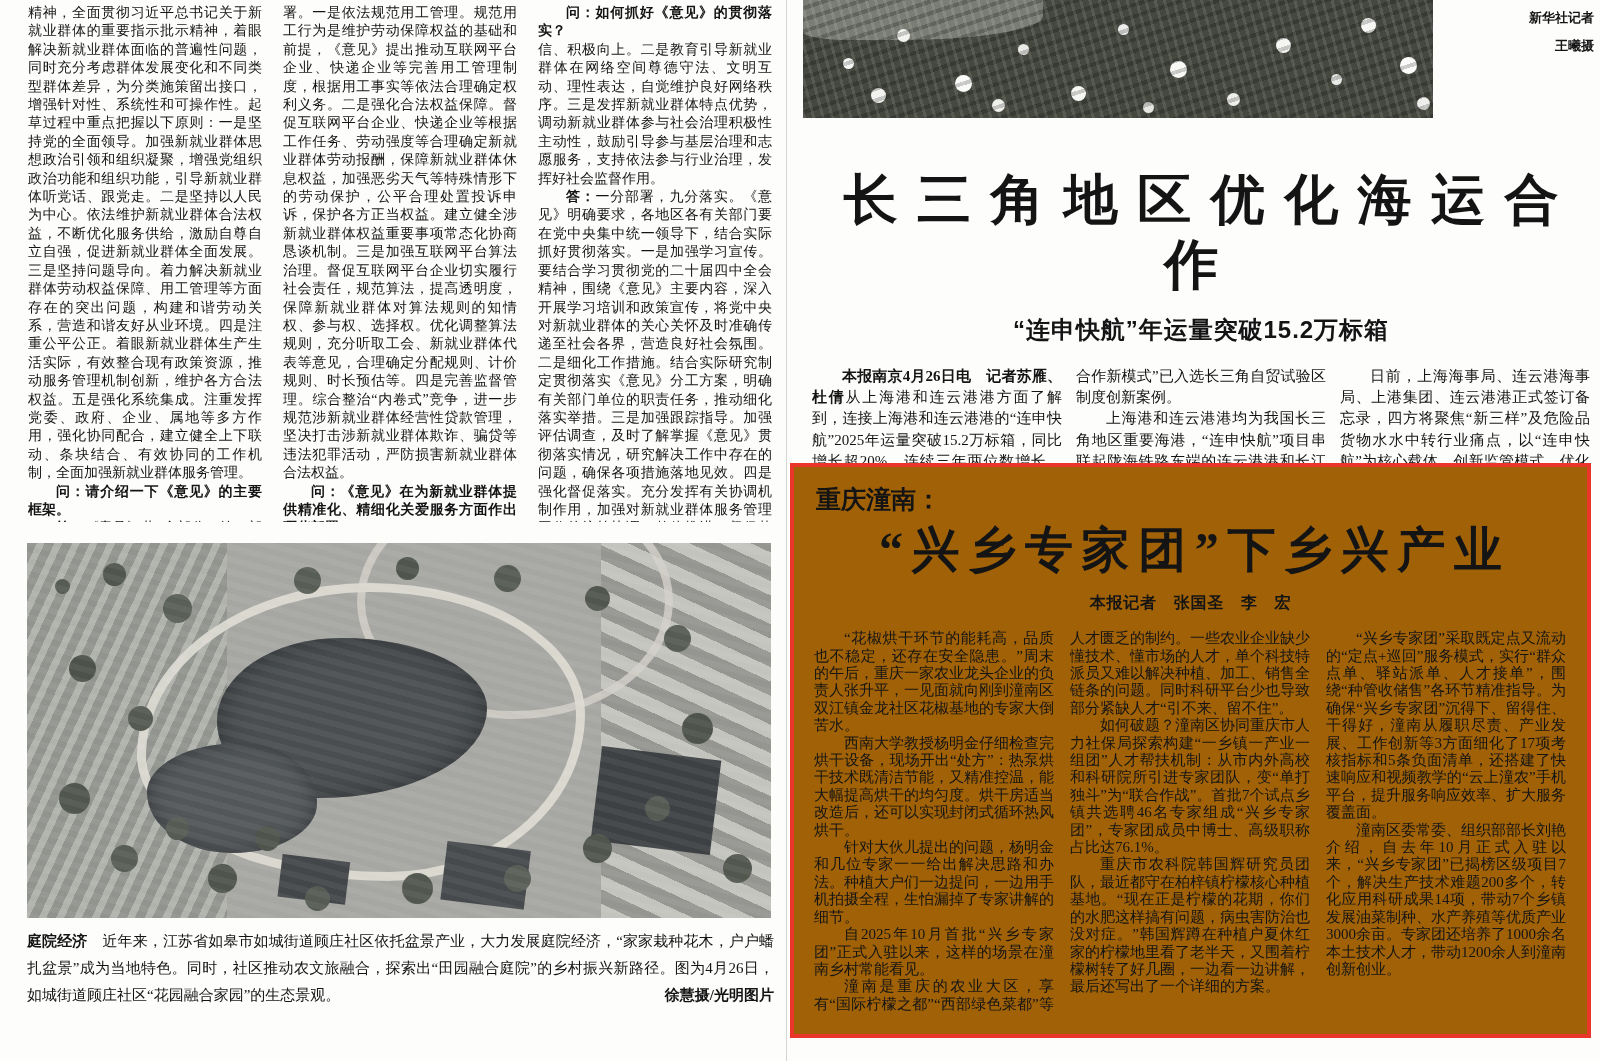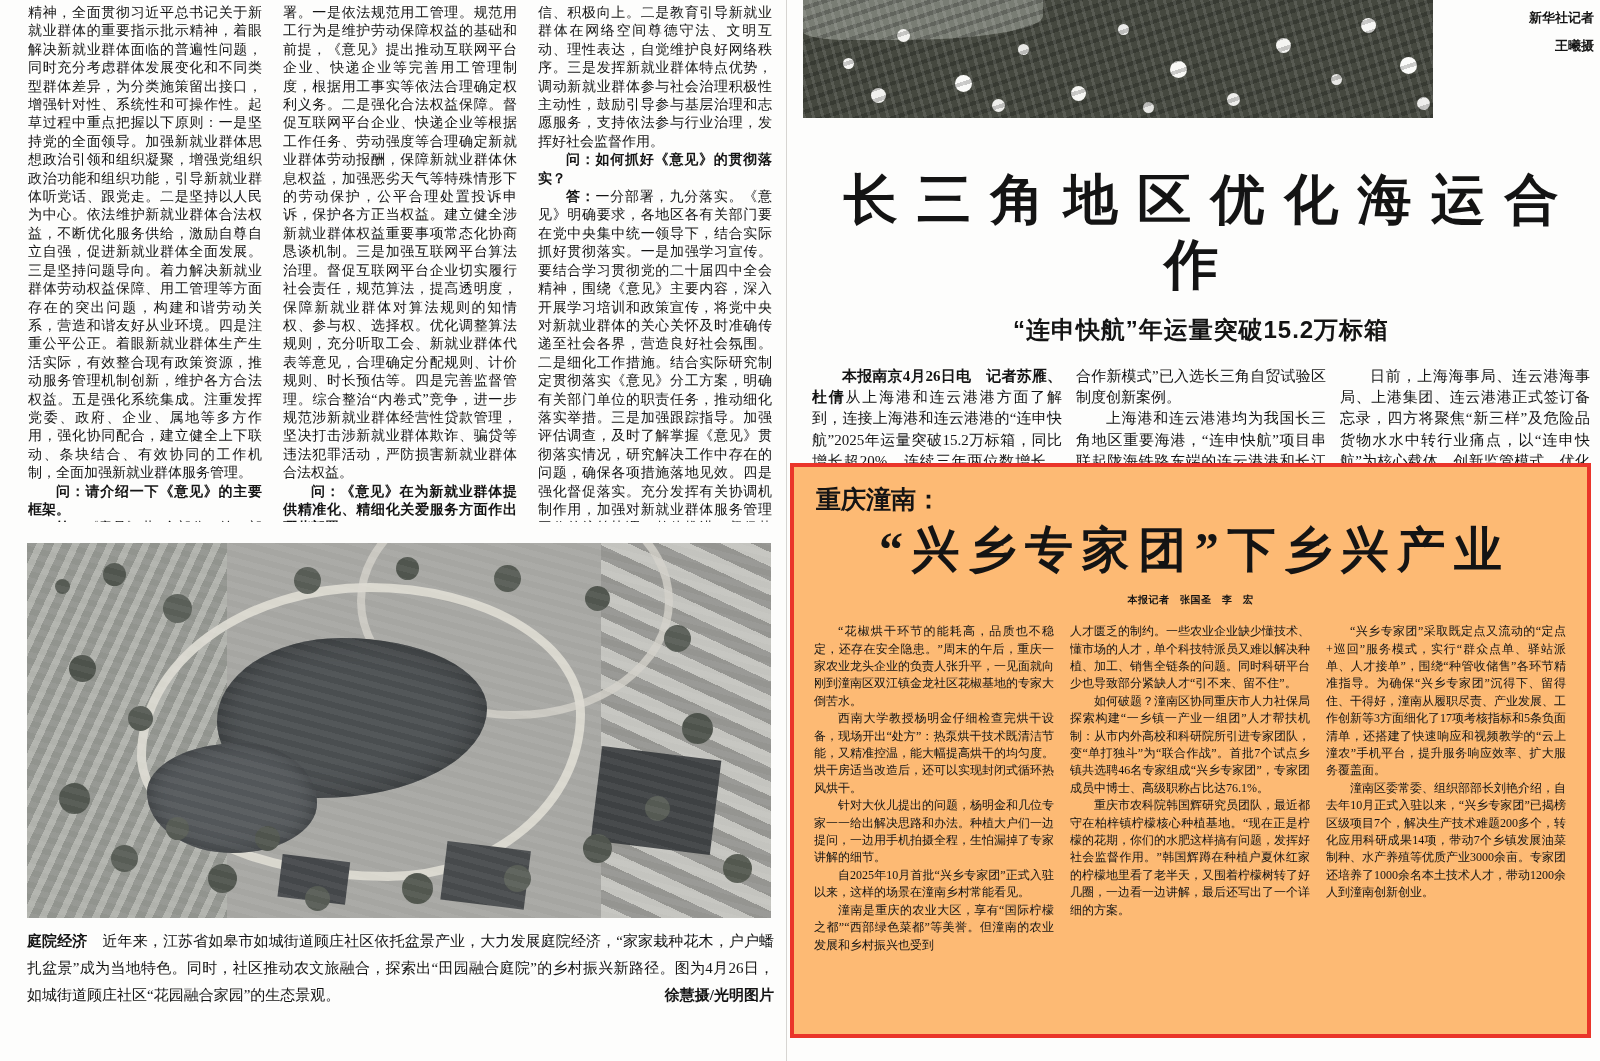--- a/index.html
+++ b/index.html
@@ -40,26 +40,26 @@
     font-family:"Liberation Sans","DejaVu Sans",sans-serif;font-weight:700;font-size:13px;line-height:28px;}
 
   
   #sea-article{position:absolute;left:812px;top:154px;width:778px;}
   #sea-headline{text-align:center;font-size:54px;font-weight:700;letter-spacing:.36em;text-indent:.36em;line-height:1.2;margin:14px 0 0;}
   #sea-subhead{text-align:center;font-family:"Liberation Sans","DejaVu Sans",sans-serif;font-weight:700;font-size:24px;margin-top:16px;letter-spacing:.04em;}
   #sea-body{display:flex;gap:14px;margin-top:20px;}
   #sea-body .scol{width:250px;height:172px;overflow:hidden;font-size:15px;line-height:21.4px;}
 
   
-  #red-box{position:absolute;left:790px;top:463px;width:801px;height:575px;border:4px solid #ea352a;background:#fdba74;box-sizing:border-box;}
+  #red-box{position:absolute;left:790px;top:463px;width:801px;height:575px;border:4px solid #ea352a;background:#a16207;box-sizing:border-box;}
   #tn-kicker{font-family:"Liberation Sans","DejaVu Sans",sans-serif;font-weight:700;font-size:25px;margin:16px 0 0 22px;}
   #tn-headline{text-align:center;font-size:48px;font-weight:700;letter-spacing:.18em;text-indent:.18em;line-height:1.15;margin:6px 0 0;}
-  #tn-byline{text-align:center;font-weight:700;font-size:10px;margin-top:16px;letter-spacing:.05em;}
+  #tn-byline{text-align:center;font-weight:700;font-size:16px;margin-top:16px;letter-spacing:.05em;}
   #tn-body{display:flex;gap:16px;margin:16px 20px 0;}
-  #tn-body .tcol{width:240px;height:382px;overflow:hidden;font-size:12px;line-height:17.4px;}
+  #tn-body .tcol{width:240px;height:382px;overflow:hidden;font-size:15px;line-height:17.4px;}
 
   
   #garden-photo{position:absolute;left:27px;top:543px;width:744px;height:375px;overflow:hidden;background:#a6a6a2;}
   .g-terrace{position:absolute;left:0;top:0;width:200px;height:375px;
     background:repeating-linear-gradient(115deg,#8e918b 0 9px,#b2b4ae 9px 16px);opacity:.85;}
   .g-roofs{position:absolute;right:0;top:0;width:170px;height:375px;
     background:repeating-linear-gradient(25deg,#c7c7c2 0 13px,#93938f 13px 26px);opacity:.9;}
   .g-path{position:absolute;left:110px;top:40px;width:430px;height:280px;border:9px solid #dbd9d1;
     border-radius:52% 48% 44% 56% / 58% 44% 56% 42%;opacity:.95;}
   .g-path2{position:absolute;left:330px;top:-60px;width:300px;height:220px;border:8px solid #d3d1c9;
@@ -94,22 +94,22 @@
     <p class="p">精神，全面贯彻习近平总书记关于新就业群体的重要指示批示精神，着眼解决新就业群体面临的普遍性问题，同时充分考虑群体发展变化和不同类型群体差异，为分类施策留出接口，增强针对性、系统性和可操作性。起草过程中重点把握以下原则：一是坚持党的全面领导。加强新就业群体思想政治引领和组织凝聚，增强党组织政治功能和组织功能，引导新就业群体听党话、跟党走。二是坚持以人民为中心。依法维护新就业群体合法权益，不断优化服务供给，激励自尊自立自强，促进新就业群体全面发展。三是坚持问题导向。着力解决新就业群体劳动权益保障、用工管理等方面存在的突出问题，构建和谐劳动关系，营造和谐友好从业环境。四是注重公平公正。着眼新就业群体生产生活实际，有效整合现有政策资源，推动服务管理机制创新，维护各方合法权益。五是强化系统集成。注重发挥党委、政府、企业、属地等多方作用，强化协同配合，建立健全上下联动、条块结合、有效协同的工作机制，全面加强新就业群体服务管理。</p>
     <p class="p ind q">问：请介绍一下《意见》的主要框架。</p>
     <p class="p ind"><span class="lead">答：</span><span>《意见》共6个部分。第一部分为总体要求，包括指导思想和主要目标，明确加强新就业群体服务管理的工作思</span></p>
   </div>
   <div class="lcol">
     <p class="p">署。一是依法规范用工管理。规范用工行为是维护劳动保障权益的基础和前提，《意见》提出推动互联网平台企业、快递企业等完善用工管理制度，根据用工事实等依法合理确定权利义务。二是强化合法权益保障。督促互联网平台企业、快递企业等根据工作任务、劳动强度等合理确定新就业群体劳动报酬，保障新就业群体休息权益，加强恶劣天气等特殊情形下的劳动保护，公平合理处置投诉申诉，保护各方正当权益。建立健全涉新就业群体权益重要事项常态化协商恳谈机制。三是加强互联网平台算法治理。督促互联网平台企业切实履行社会责任，规范算法，提高透明度，保障新就业群体对算法规则的知情权、参与权、选择权。优化调整算法规则，充分听取工会、新就业群体代表等意见，合理确定分配规则、计价规则、时长预估等。四是完善监督管理。综合整治“内卷式”竞争，进一步规范涉新就业群体经营性贷款管理，坚决打击涉新就业群体欺诈、骗贷等违法犯罪活动，严防损害新就业群体合法权益。</p>
     <p class="p ind q">问：《意见》在为新就业群体提供精准化、精细化关爱服务方面作出哪些部署？</p>
 
   </div>
   <div class="lcol">
+    <p class="p ind q">问：如何抓好《意见》的贯彻落实？</p>
     <p class="p">信、积极向上。二是教育引导新就业群体在网络空间尊德守法、文明互动、理性表达，自觉维护良好网络秩序。三是发挥新就业群体特点优势，调动新就业群体参与社会治理积极性主动性，鼓励引导参与基层治理和志愿服务，支持依法参与行业治理，发挥好社会监督作用。</p>
-    <p class="p ind q">问：如何抓好《意见》的贯彻落实？</p>
     <p class="p ind"><span class="lead">答：</span><span>一分部署，九分落实。《意见》明确要求，各地区各有关部门要在党中央集中统一领导下，结合实际抓好贯彻落实。一是加强学习宣传。要结合学习贯彻党的二十届四中全会精神，围绕《意见》主要内容，深入开展学习培训和政策宣传，将党中央对新就业群体的关心关怀及时准确传递至社会各界，营造良好社会氛围。二是细化工作措施。结合实际研究制定贯彻落实《意见》分工方案，明确有关部门单位的职责任务，推动细化落实举措。三是加强跟踪指导。加强评估调查，及时了解掌握《意见》贯彻落实情况，研究解决工作中存在的问题，确保各项措施落地见效。四是强化督促落实。充分发挥有关协调机制作用，加强对新就业群体服务管理工作的统筹协调、整体推进、督促落实。</span></p>
 
   </div>
 </div>
 
 <div id="v-divider"></div>
 
 <div id="top-photo">
   <div class="f-band"></div>
   <div class="f-dots"></div>
@@ -145,21 +145,21 @@
     <div class="tcol">
       <p class="p ind">“花椒烘干环节的能耗高，品质也不稳定，还存在安全隐患。”周末的午后，重庆一家农业龙头企业的负责人张升平，一见面就向刚到潼南区双江镇金龙社区花椒基地的专家大倒苦水。</p>
       <p class="p ind">西南大学教授杨明金仔细检查完烘干设备，现场开出“处方”：热泵烘干技术既清洁节能，又精准控温，能大幅提高烘干的均匀度。烘干房适当改造后，还可以实现封闭式循环热风烘干。</p>
       <p class="p ind">针对大伙儿提出的问题，杨明金和几位专家一一给出解决思路和办法。种植大户们一边提问，一边用手机拍摄全程，生怕漏掉了专家讲解的细节。</p>
       <p class="p ind">自2025年10月首批“兴乡专家团”正式入驻以来，这样的场景在潼南乡村常能看见。</p>
       <p class="p ind">潼南是重庆的农业大区，享有“国际柠檬之都”“西部绿色菜都”等美誉。但潼南的农业发展和乡村振兴也受到</p>
     </div>
     <div class="tcol">
       <p class="p">人才匮乏的制约。一些农业企业缺少懂技术、懂市场的人才，单个科技特派员又难以解决种植、加工、销售全链条的问题。同时科研平台少也导致部分紧缺人才“引不来、留不住”。</p>
       <p class="p ind">如何破题？潼南区协同重庆市人力社保局探索构建“一乡镇一产业一组团”人才帮扶机制：从市内外高校和科研院所引进专家团队，变“单打独斗”为“联合作战”。首批7个试点乡镇共选聘46名专家组成“兴乡专家团”，专家团成员中博士、高级职称占比达76.1%。</p>
-      <p class="p ind">重庆市农科院韩国辉研究员团队，最近都守在柏梓镇柠檬核心种植基地。“现在正是柠檬的花期，你们的水肥这样搞有问题，发挥好社会监督作用。”韩国辉蹲在种植户夏休红家的柠檬地里看了老半天，又围着柠檬树转了好几圈，一边看一边讲解，最后还写出了一个详细的方案。</p>
+      <p class="p ind">重庆市农科院韩国辉研究员团队，最近都守在柏梓镇柠檬核心种植基地。“现在正是柠檬的花期，你们的水肥这样搞有问题，病虫害防治也没对症。”韩国辉蹲在种植户夏休红家的柠檬地里看了老半天，又围着柠檬树转了好几圈，一边看一边讲解，最后还写出了一个详细的方案。</p>
     </div>
     <div class="tcol">
       <p class="p ind">“兴乡专家团”采取既定点又流动的“定点+巡回”服务模式，实行“群众点单、驿站派单、人才接单”，围绕“种管收储售”各环节精准指导。为确保“兴乡专家团”沉得下、留得住、干得好，潼南从履职尽责、产业发展、工作创新等3方面细化了17项考核指标和5条负面清单，还搭建了快速响应和视频教学的“云上潼农”手机平台，提升服务响应效率、扩大服务覆盖面。</p>
       <p class="p ind">潼南区委常委、组织部部长刘艳介绍，自去年10月正式入驻以来，“兴乡专家团”已揭榜区级项目7个，解决生产技术难题200多个，转化应用科研成果14项，带动7个乡镇发展油菜制种、水产养殖等优质产业3000余亩。专家团还培养了1000余名本土技术人才，带动1200余人到潼南创新创业。</p>
     </div>
   </div>
 </div>
 
 <div id="garden-photo">
   <div class="g-terrace"></div>

